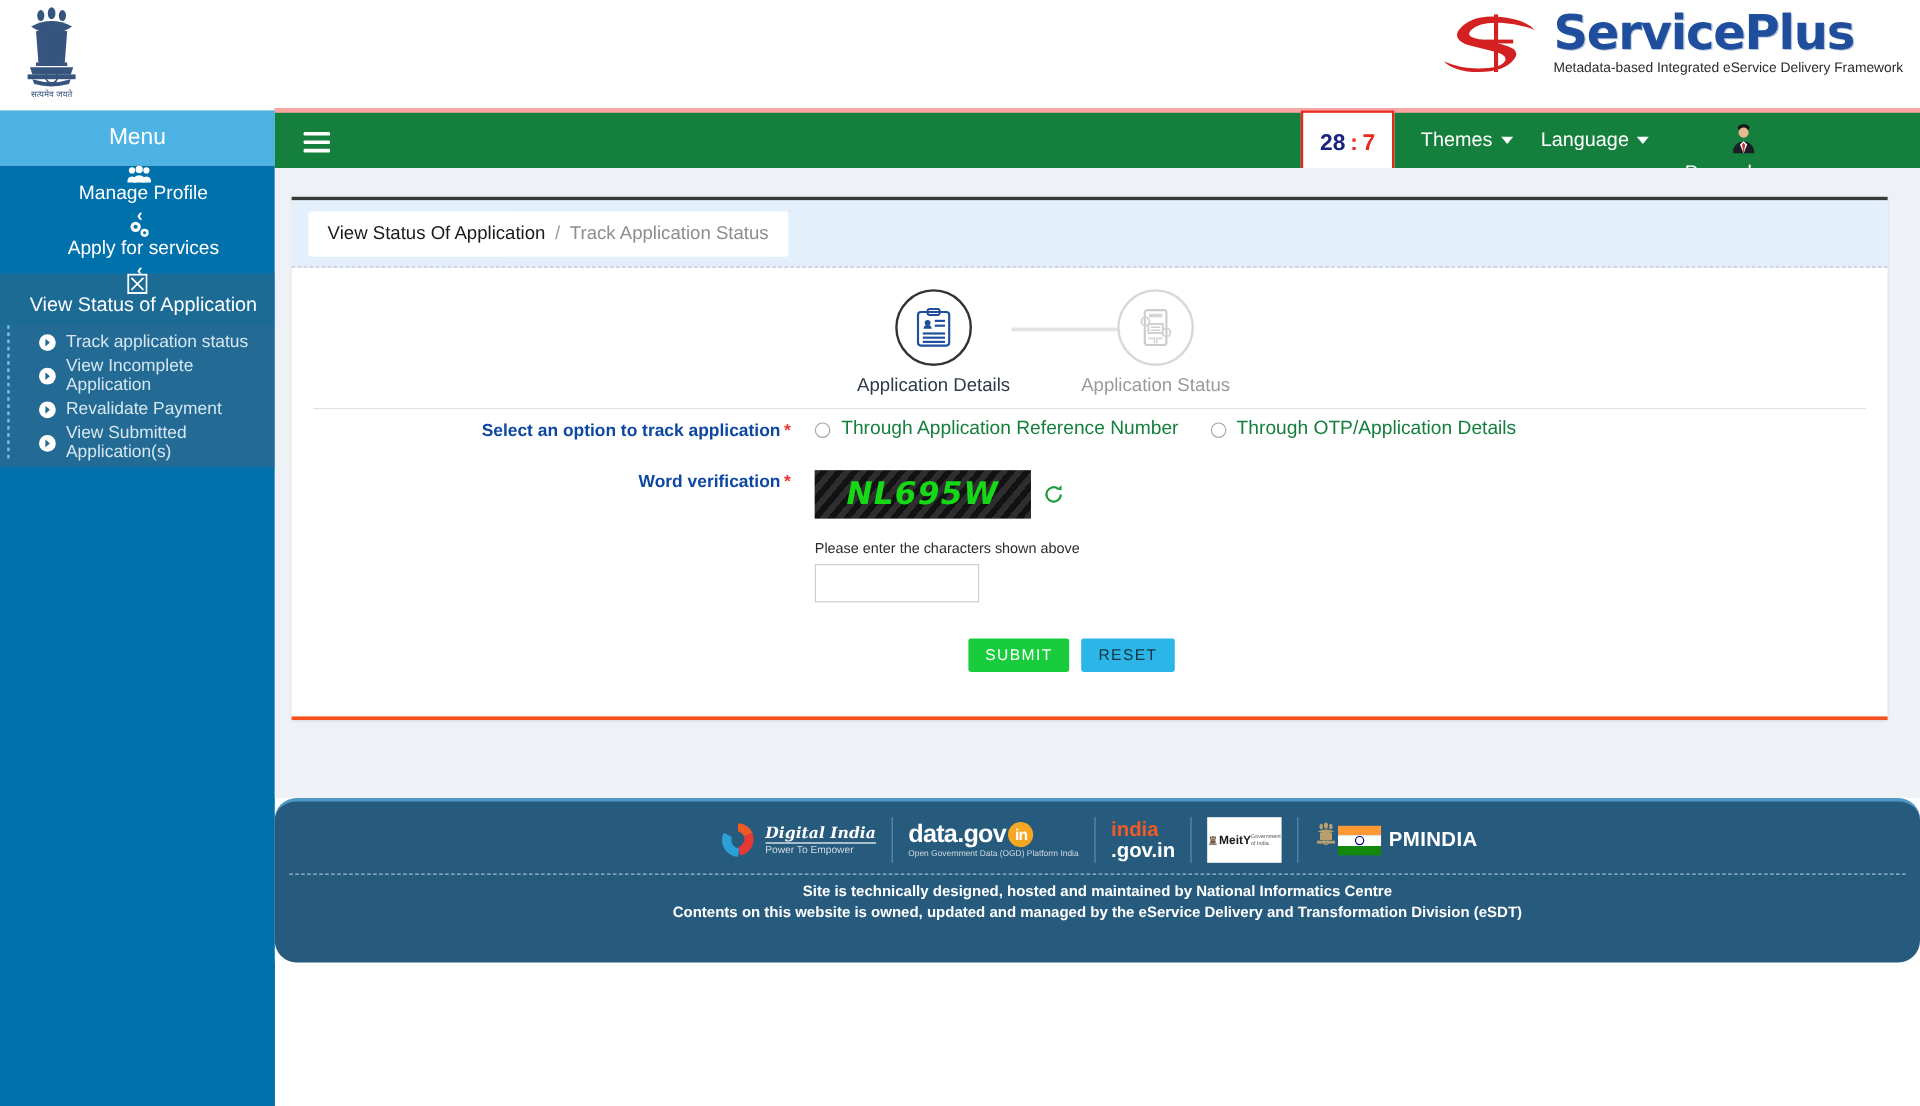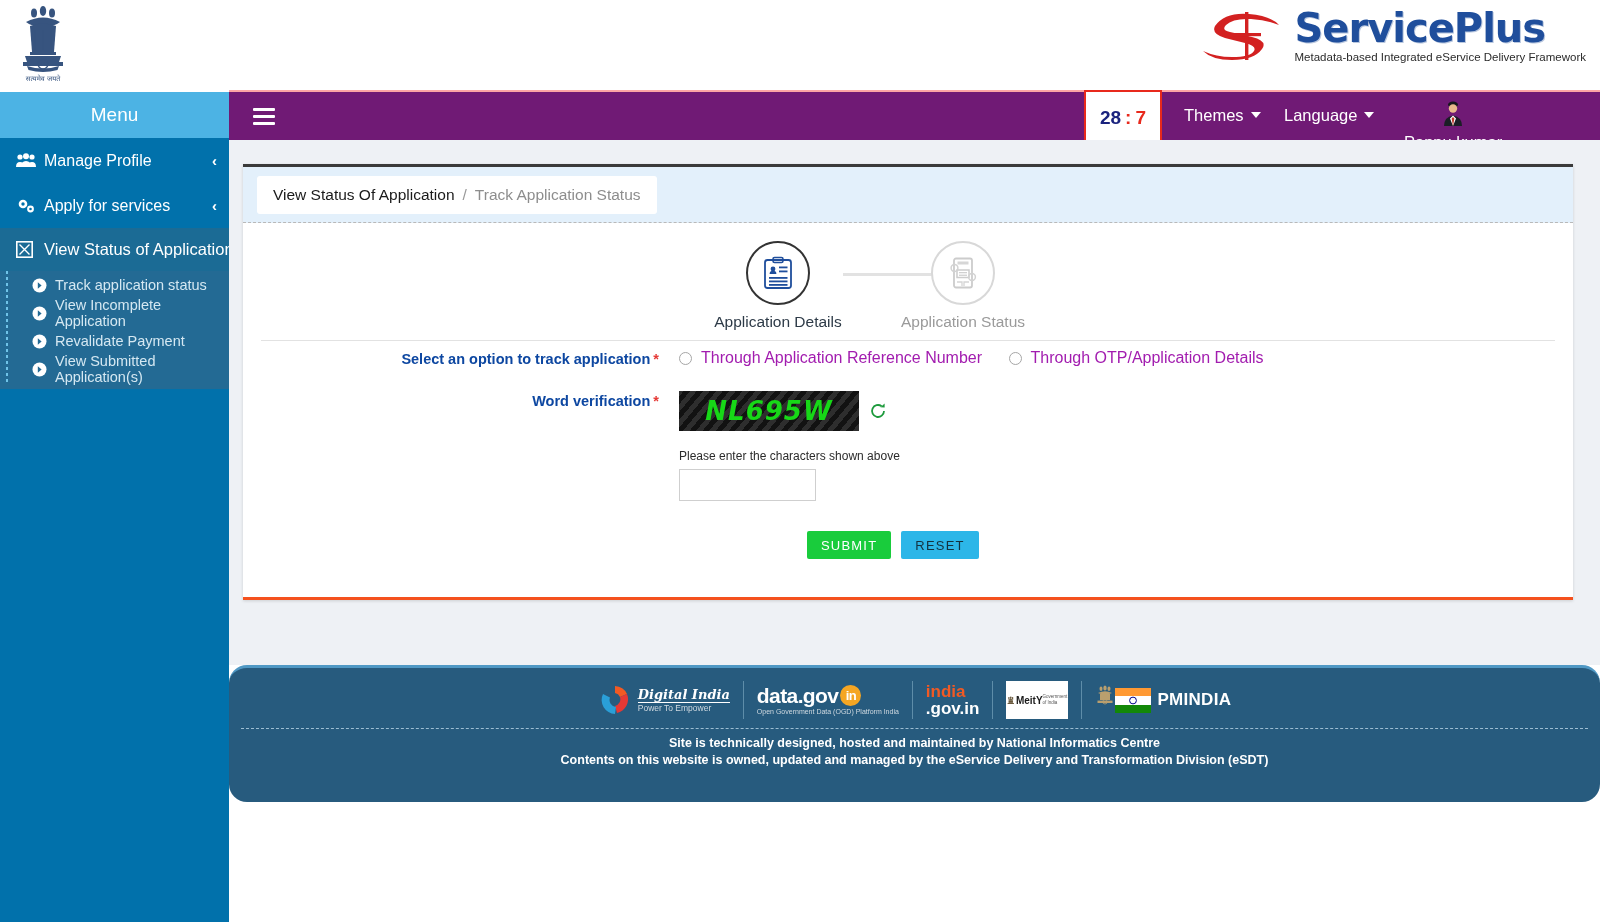--- a/index.html
+++ b/index.html
@@ -52,22 +52,22 @@
     background: #4cb3e4;
     color: #ffffff;
     display: flex; align-items: center; justify-content: center;
     font-size: 19px;
   }
 
   
   #topnav {
     position: absolute; left: 229px; top: 90px;
     width: 1371px; height: 50px;
-    background: #701a75;
-    border-top: 2px solid #fca5a5;
+    background: #15803d;
+    border-top: 4px solid #fca5a5;
   }
   #hamburger {
     position: absolute; left: 24px; top: 12px;
     width: 26px; height: 24px;
     display: flex; flex-direction: column; justify-content: center; gap: 4px;
     cursor: pointer;
   }
   #hamburger span { display: block; height: 3px; background: #ffffff; border-radius: 1px; }
   #hamburger span:nth-child(1) { width: 22px; }
   #hamburger span:nth-child(2) { width: 22px; }
@@ -110,20 +110,21 @@
     width: 229px; height: 784px;
     background: #0171ab;
   }
   .side-item {
     position: relative;
     height: 45px;
     display: flex; align-items: center;
     color: #ffffff; font-size: 16px;
     padding-left: 16px; padding-right: 12px;
     cursor: pointer;
+    flex-direction: column;
   }
   .side-item .si-icon { width: 22px; flex: 0 0 auto; display: flex; align-items: center; }
   .side-item .si-label { margin-left: 6px; flex: 1 1 auto; white-space: nowrap; }
   .side-item .si-chev { font-size: 15px; font-weight: bold; }
   #side-view-status {
     background: #1b6b95;
     height: 43px;
     font-size: 16.5px;
   }
   .submenu { background: #236a94; padding-bottom: 6px; position: relative; }
@@ -229,21 +230,21 @@
   .req { color: #e53935; margin-left: 3px; }
   .form-ctl { flex: 1 1 auto; padding-left: 6px; }
 
   .radio-opt { display: inline-flex; align-items: center; cursor: pointer; }
   .radio-opt + .radio-opt { margin-left: 22px; }
   .radio-circle {
     width: 13px; height: 13px; border-radius: 50%;
     border: 1px solid #a6a6a6; background: #ffffff;
     display: inline-block; flex: 0 0 auto;
   }
-  .radio-label { margin-left: 9px; font-size: 16px; color: #a21caf; }
+  .radio-label { margin-left: 9px; font-size: 16px; color: #15803d; }
 
   #captcha-row { margin-top: 22px; }
   #captcha-wrap { display: flex; align-items: center; }
   #captcha-img {
     width: 180px; height: 40px;
     background-color: #1c1c1c;
     background-image: repeating-linear-gradient(
       -50deg, #2e2e2e 0 5px, #121212 5px 10px);
     display: flex; align-items: center; justify-content: center;
   }

